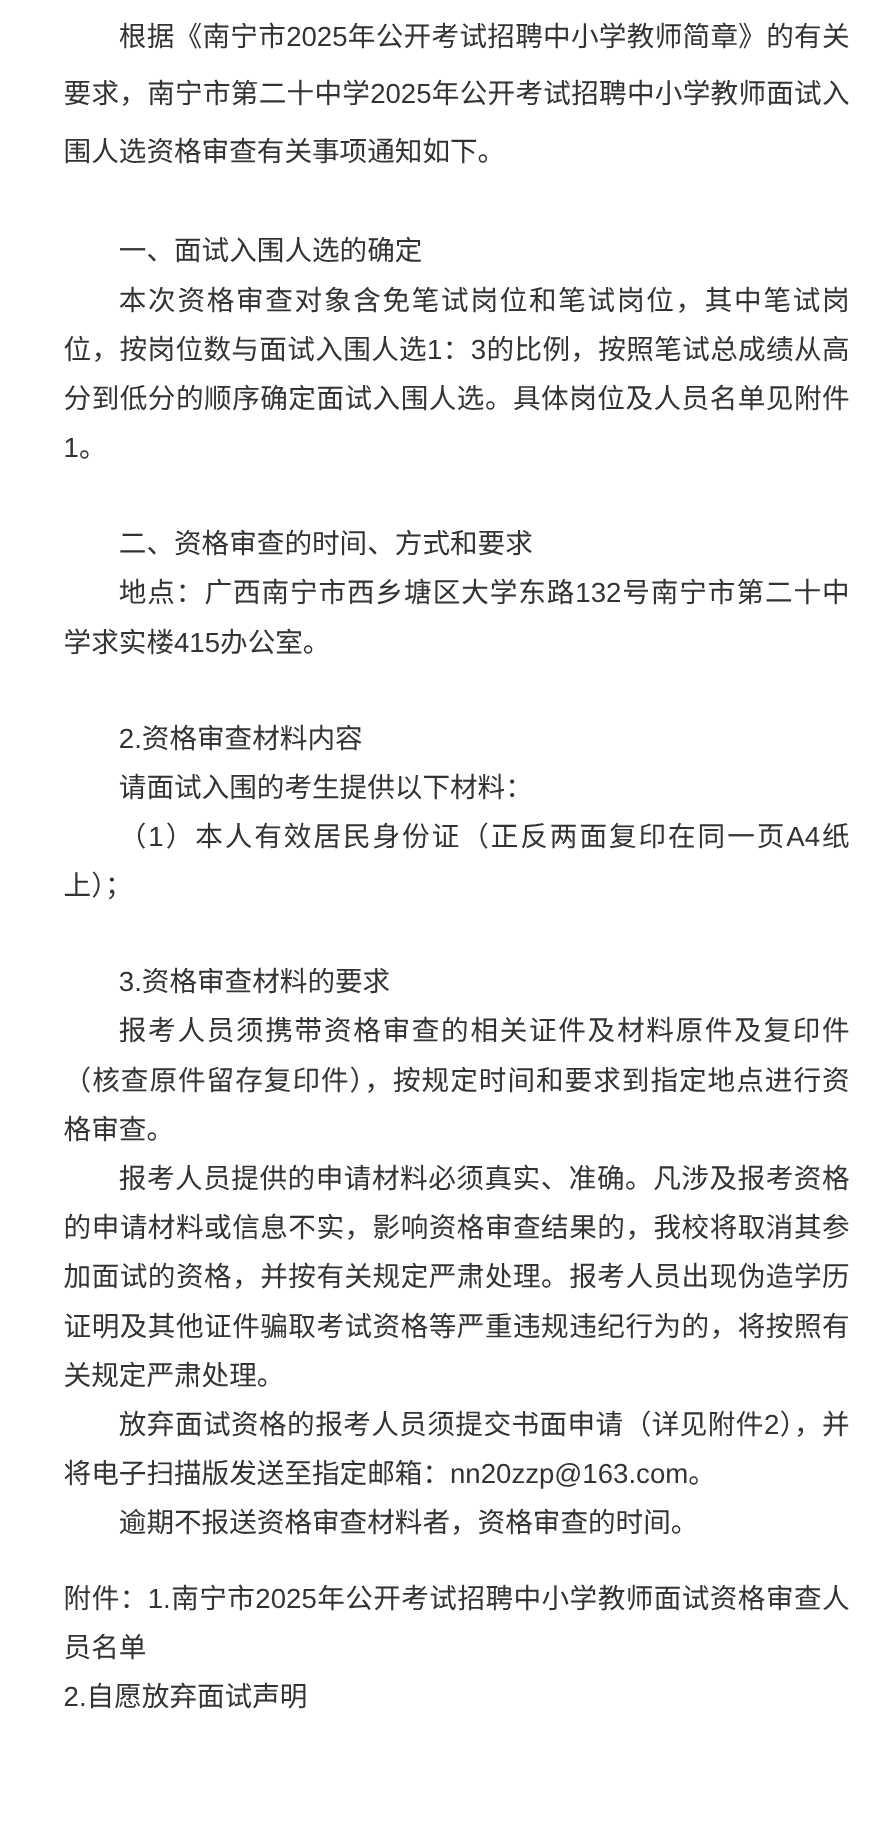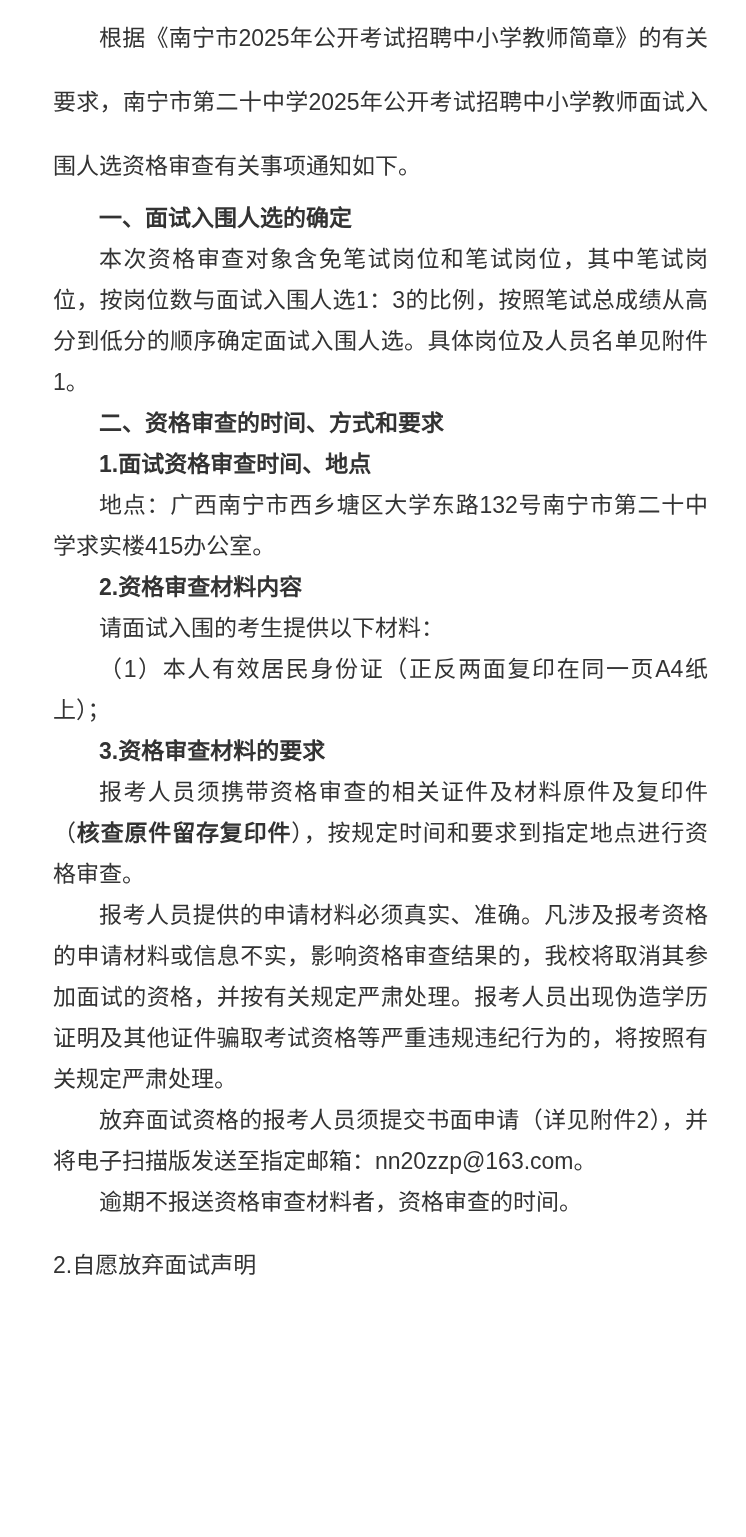--- a/index.html
+++ b/index.html
@@ -17,23 +17,23 @@
   .doc {
     padding: 6px 38px 10px 53px;
     font-size: 23px;
     line-height: 41px;
     text-align: justify;
   }
   .para {
     margin: 0;
     text-indent: 2em;
   }
-  .p1 { line-height: 64px; }
-  .hd { font-weight: 700; }
-  .b  { font-weight: 700; }
+  .p1 { line-height: 48px; }
+  .hd { font-weight: 400; margin-top: 39px; }
+  .b  { font-weight: 400; }
   .attach { margin-top: 22px; }
   .attach p {
     margin: 0;
     text-indent: 0;
     text-align: justify;
   }
   .attach-line1 { margin-left: 63px; }
   .attach-line2 { margin-left: 105px; }
 </style>
 </head>
@@ -42,21 +42,20 @@
 <div class="doc">
 
   <p class="para p1">根据《南宁市2025年公开考试招聘中小学教师简章》的有关要求，南宁市第二十中学2025年公开考试招聘中小学教师面试入围人选资格审查有关事项通知如下。</p>
 
   <p class="para hd">一、面试入围人选的确定</p>
 
   <p class="para">本次资格审查对象含免笔试岗位和笔试岗位，其中笔试岗位，按岗位数与面试入围人选1：3的比例，按照笔试总成绩从高分到低分的顺序确定面试入围人选。具体岗位及人员名单见附件1。</p>
 
   <p class="para hd">二、资格审查的时间、方式和要求</p>
 
-  <p class="para hd">1.面试资格审查时间、地点</p>
 
 
   <p class="para">地点：广西南宁市西乡塘区大学东路132号南宁市第二十中学求实楼415办公室。</p>
 
   <p class="para hd">2.资格审查材料内容</p>
 
   <p class="para">请面试入围的考生提供以下材料：</p>
 
 
   <p class="para">（1）本人有效居民身份证（正反两面复印在同一页A4纸上）；</p>
@@ -66,16 +65,17 @@
 
   <p class="para"><span>报考人员须携带资格审查的相关证件及材料原件及复印件（</span><span class="b">核查原件留存复印件</span><span>），按规定时间和要求到指定地点进行资格审查。</span></p>
 
   <p class="para">报考人员提供的申请材料必须真实、准确。凡涉及报考资格的申请材料或信息不实，影响资格审查结果的，我校将取消其参加面试的资格，并按有关规定严肃处理。报考人员出现伪造学历证明及其他证件骗取考试资格等严重违规违纪行为的，将按照有关规定严肃处理。</p>
 
   <p class="para"><span>放弃面试资格的报考人员须提交书面申请（详见附件2），并将电子扫描版发送至指定邮箱：</span><span>nn20zzp@163.com</span><span>。</span></p>
 
   <p class="para">逾期不报送资格审查材料者，资格审查的时间。</p>
 
   <div class="attach">
+    <p class="attach-line1"><span>附件：</span><span>1.南宁市2025年公开考试招聘中小学教师面试资格审查人员名单</span></p>
     <p class="attach-line2">2.自愿放弃面试声明</p>
   </div>
 
 </div>
 
 </body></html>

